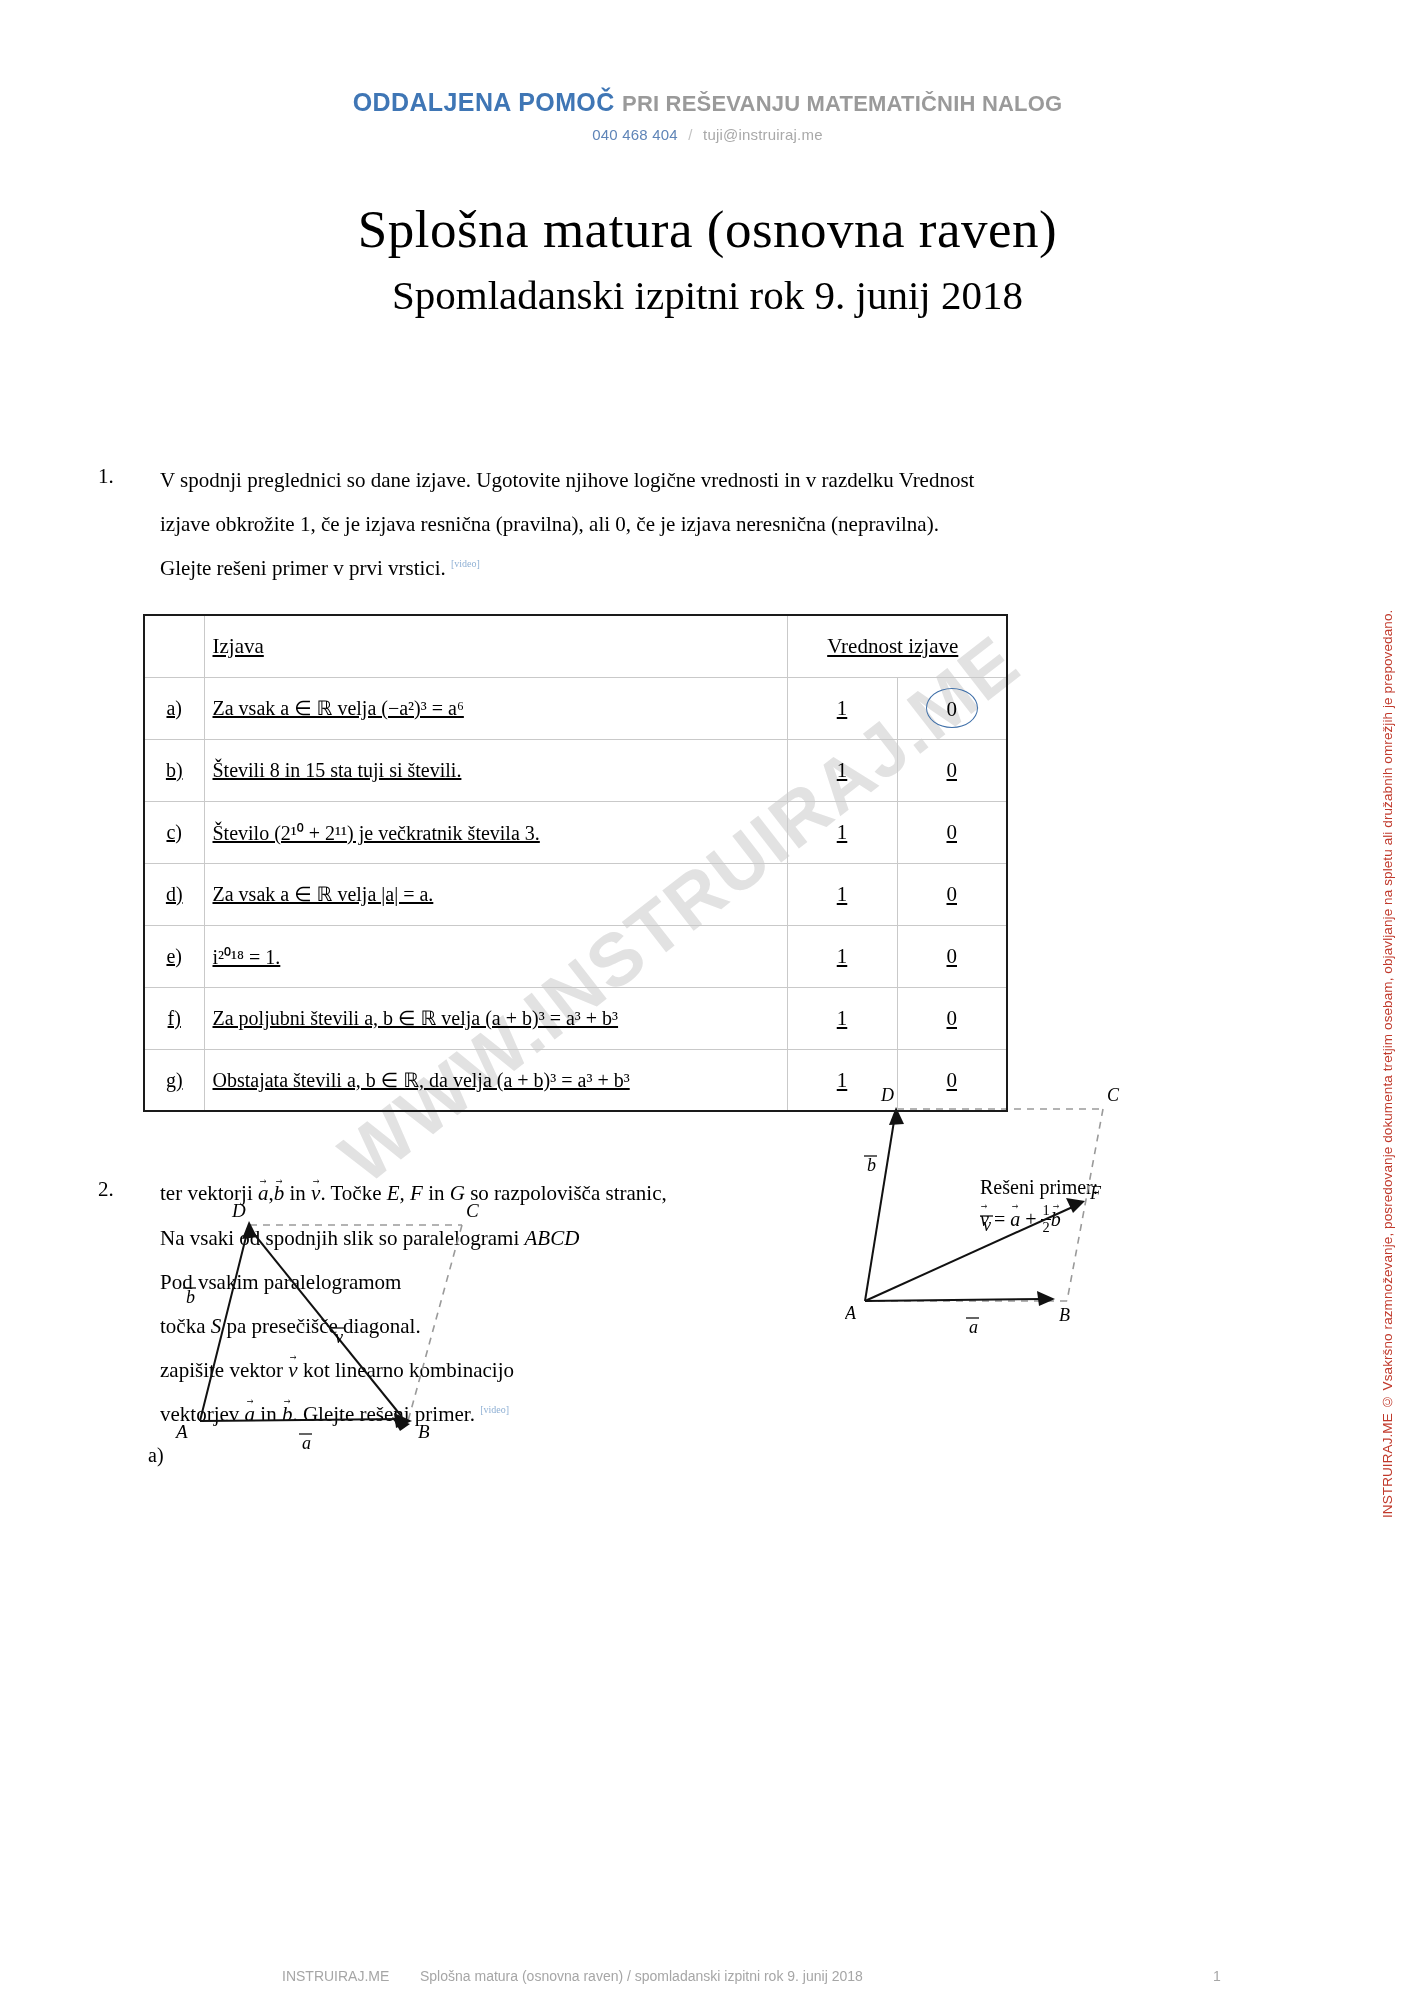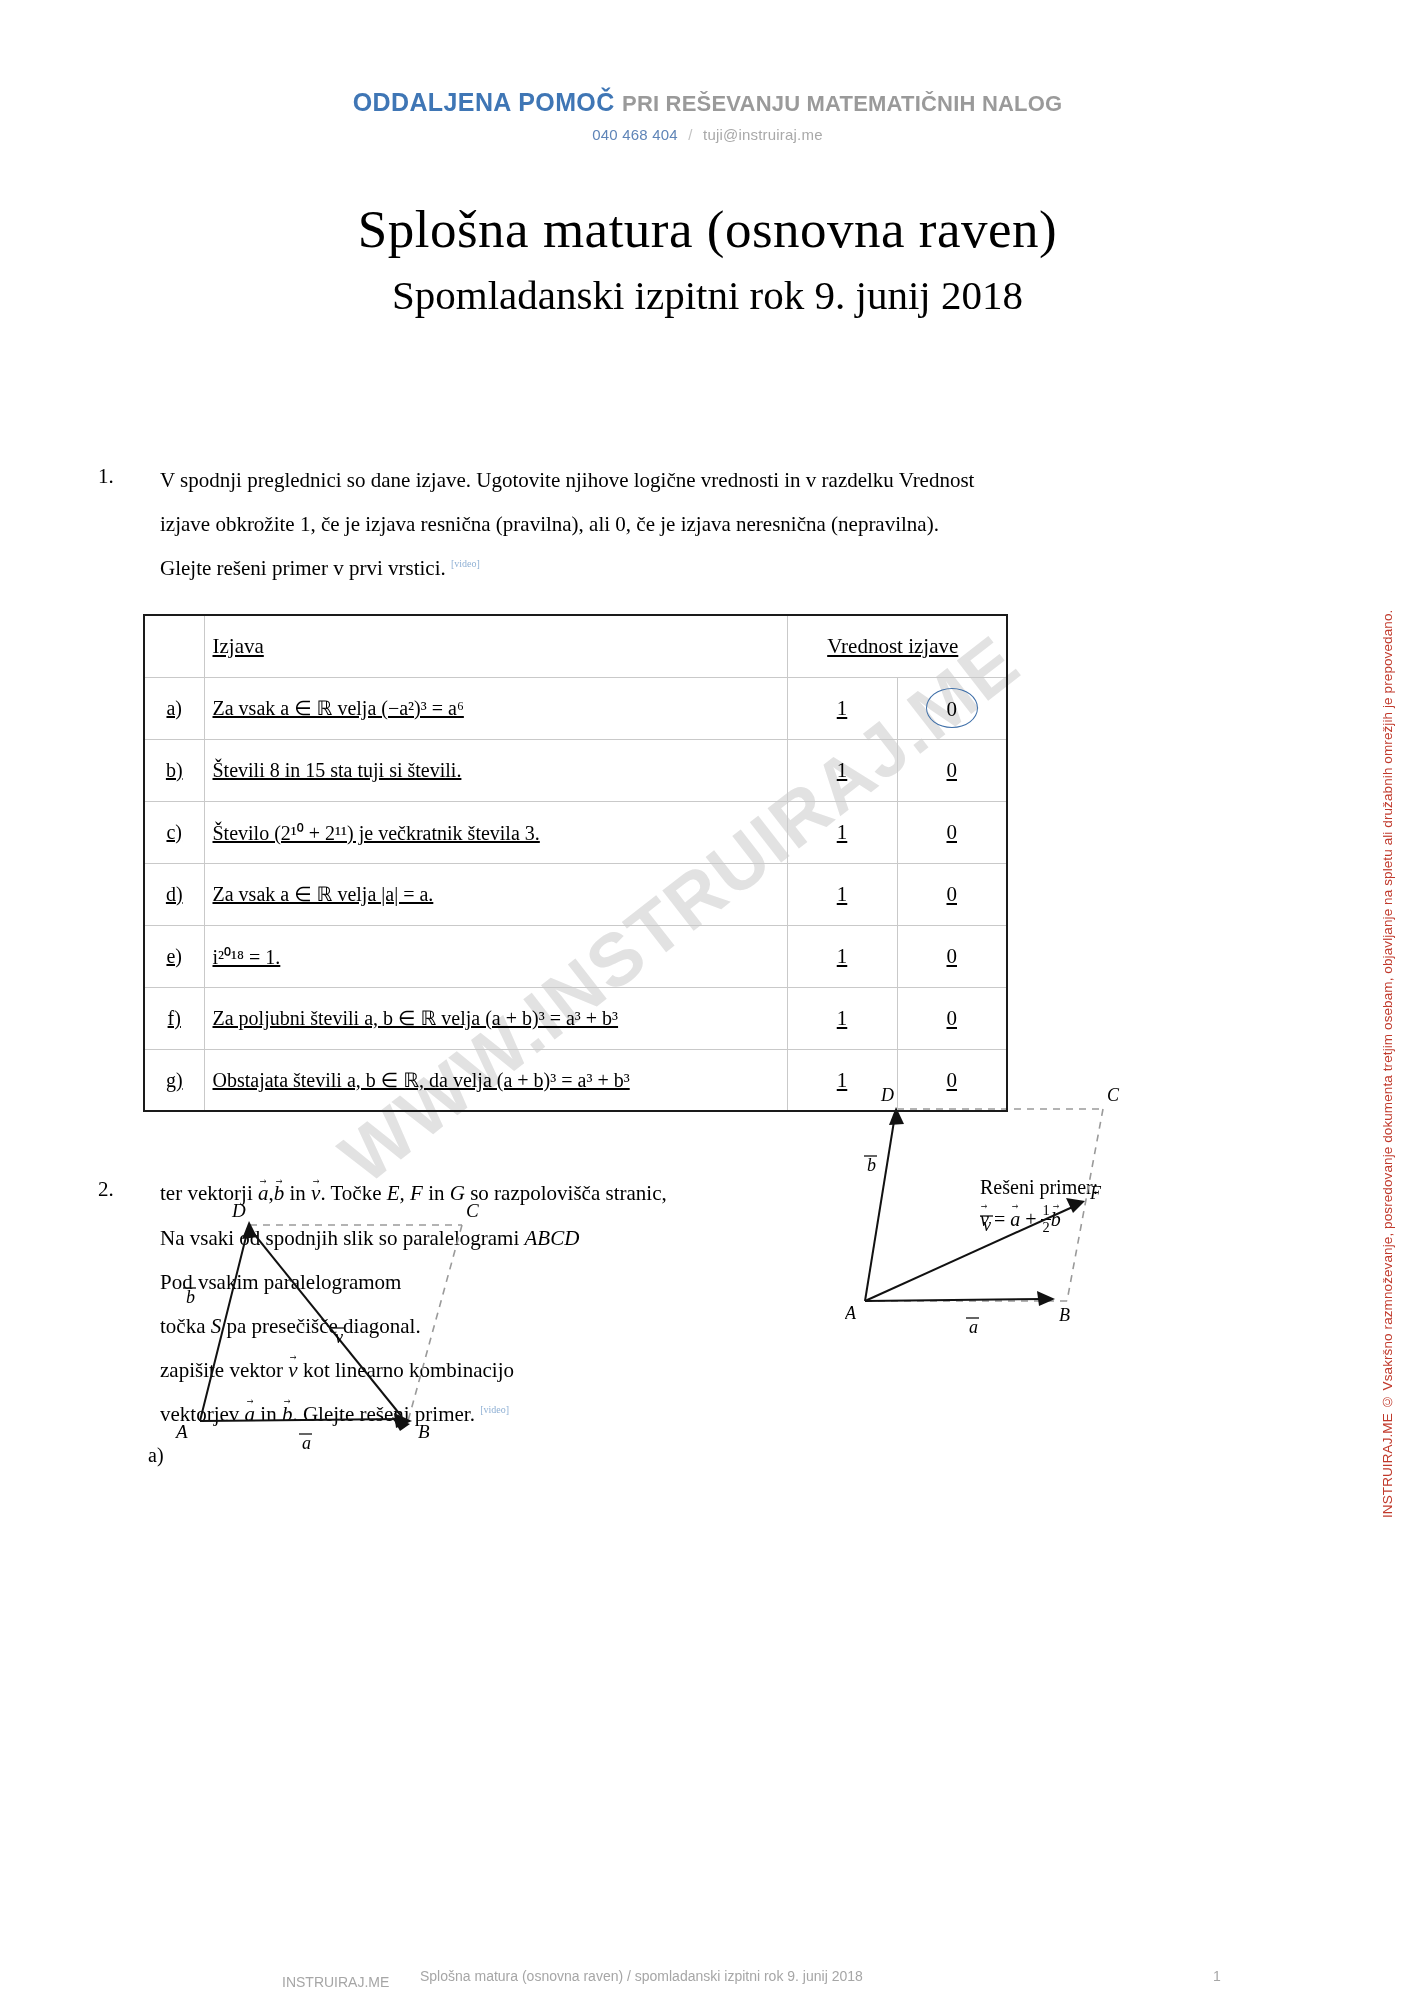--- a/index.html
+++ b/index.html
@@ -189,21 +189,21 @@
 
   
   .footer{
     position:absolute;
     left:0; right:0;
     top:1880px;
     font-family:"Liberation Sans", sans-serif;
     font-size:14px;
     color:#a6a6a6;
   }
-  .footer .f-brand{ position:absolute; left:282px; top:0;margin-top:6px;}
+  .footer .f-brand{ position:absolute; left:282px; top:0;}
   .footer .f-center{ position:absolute; left:420px; top:0;}
   .footer .f-page{ position:absolute; left:1213px; top:0;}
 </style>
 </head>
 <body>
 
 <div class="watermark">
   <span>WWW.INSTRUIRAJ.ME</span>
 </div>
 

